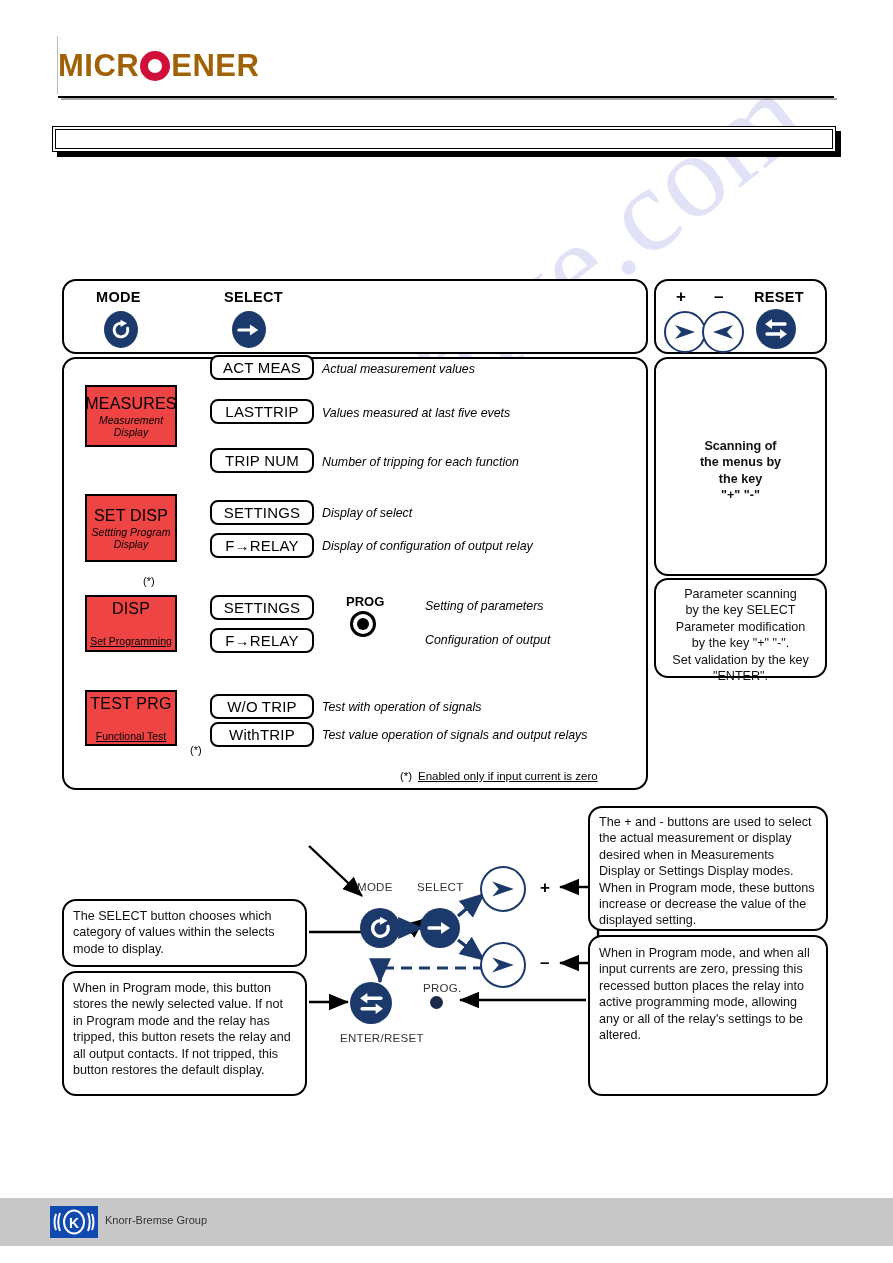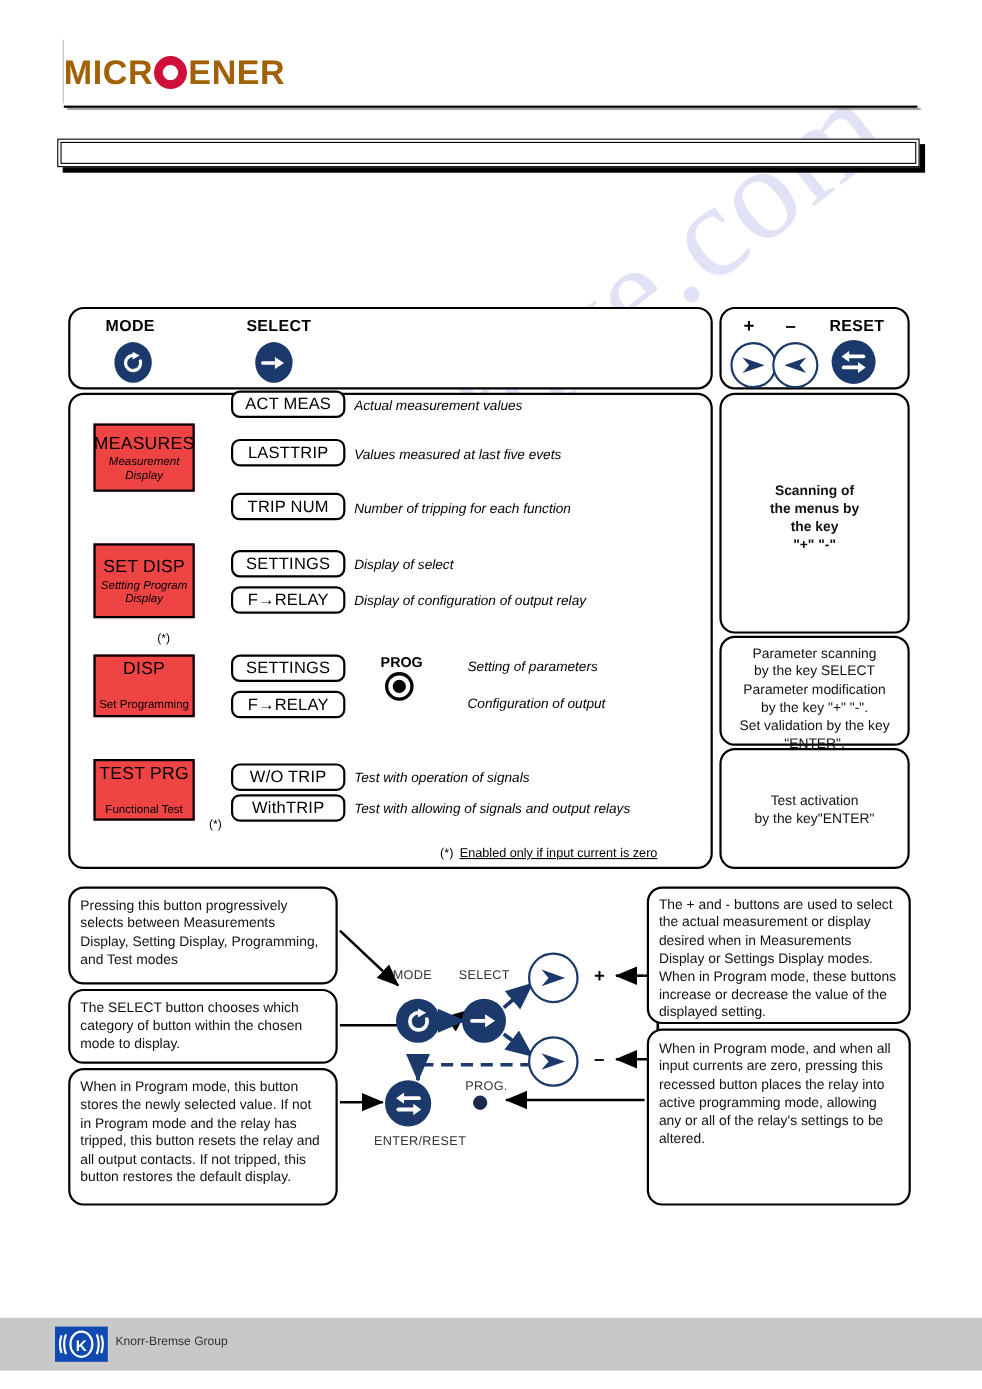--- a/index.html
+++ b/index.html
@@ -83,21 +83,21 @@
   }
 
   
   .mbox{
     position:absolute;border:2.5px solid #000;background:#ef4444;box-sizing:border-box;
     display:flex;flex-direction:column;align-items:center;justify-content:center;
     text-align:center;
   }
   .mbox .t1{font-size:16px;font-weight:normal;letter-spacing:.2px;line-height:18px;}
   .mbox .t2{font-style:italic;font-size:10.5px;line-height:12px;margin-top:1px;}
-  .mbox .t2n{font-size:10.5px;line-height:12px;margin-top:17px;}
+  .mbox .t2n{font-size:10.5px;line-height:12px;margin-top:17px;text-decoration:underline;}
 
   .sbox{
     position:absolute;border:2.2px solid #000;border-radius:8px;background:#fff;
     box-sizing:border-box;display:flex;align-items:center;justify-content:center;
     font-size:15px;letter-spacing:.2px;
   }
   .desc{position:absolute;font-style:italic;font-size:12.4px;white-space:nowrap;}
   .star{position:absolute;font-size:11px;}
   .footnote{position:absolute;font-size:11.5px;text-decoration:underline;white-space:nowrap;}
   .footnote-star{position:absolute;font-size:11.5px;}
@@ -331,41 +331,35 @@
     <div class="t2n">Functional Test</div>
   </div>
   <div class="sbox" style="left:210px;top:694px;width:104px;height:25px;">
     <span>W/O TRIP</span>
   </div>
   <div class="desc" style="left:322px;top:700px;">Test with operation of signals</div>
 
   <div class="sbox" style="left:210px;top:722px;width:104px;height:25px;">
     <span>WithTRIP</span>
   </div>
-  <div class="desc" style="left:322px;top:728px;">Test with allowing of signals and output relays</div>
+  <div class="desc" style="left:322px;top:728px;">Test value operation of signals and output relays</div>
   <div class="star" style="left:190px;top:744px;">(*)</div>
 
   <div class="footnote-star" style="left:400px;top:770px;">(*)</div>
   <div class="footnote" style="left:418px;top:770px;">Enabled only if input current is zero</div>
 
   <div class="rbox note1-panel">
     <div class="note-txt note-center" style="top:79px;font-weight:bold;">Scanning of<br>the menus by<br>the key<br><b>"+" "-"</b></div>
   </div>
   <div class="rbox note2-panel">
     <div class="note-txt note-center" style="top:6px;">Parameter scanning<br>by the key SELECT<br>Parameter modification<br>by the key "+" "-".<br>Set validation by the key<br>"ENTER".</div>
   </div>
-  <div class="rbox note3-panel">
-    <div class="note-txt note-center" style="top:38px;">Test activation<br>by the key"ENTER"</div>
-  </div>
-
-  <div class="rbox nb-panel">
-    <div class="note-txt" style="top:7px;">Pressing this button progressively selects between Measurements Display, Setting Display, Programming, and Test modes</div>
-  </div>
+
   <div class="rbox nb-panel2">
-    <div class="note-txt" style="top:7px;">The SELECT button chooses which category of button within the chosen mode to display.</div>
+    <div class="note-txt" style="top:7px;">The SELECT button chooses which category of values within the selects mode to display.</div>
   </div>
   <div class="rbox nb-panel3">
     <div class="note-txt" style="top:7px;">When in Program mode, this button stores the newly selected value. If not in Program mode and the relay has tripped, this button resets the relay and all output contacts. If not tripped, this button restores the default display.</div>
   </div>
 
   <div class="rbox nb-right1">
     <div class="note-txt" style="top:6px;">The + and - buttons are used to select the actual measurement or display desired when in Measurements Display or Settings Display modes. When in Program mode, these buttons increase or decrease the value of the displayed setting.</div>
   </div>
   <div class="rbox nb-right2">
     <div class="note-txt" style="top:8px;">When in Program mode, and when all input currents are zero, pressing this recessed button places the relay into active programming mode, allowing any or all of the relay's settings to be altered.</div>

